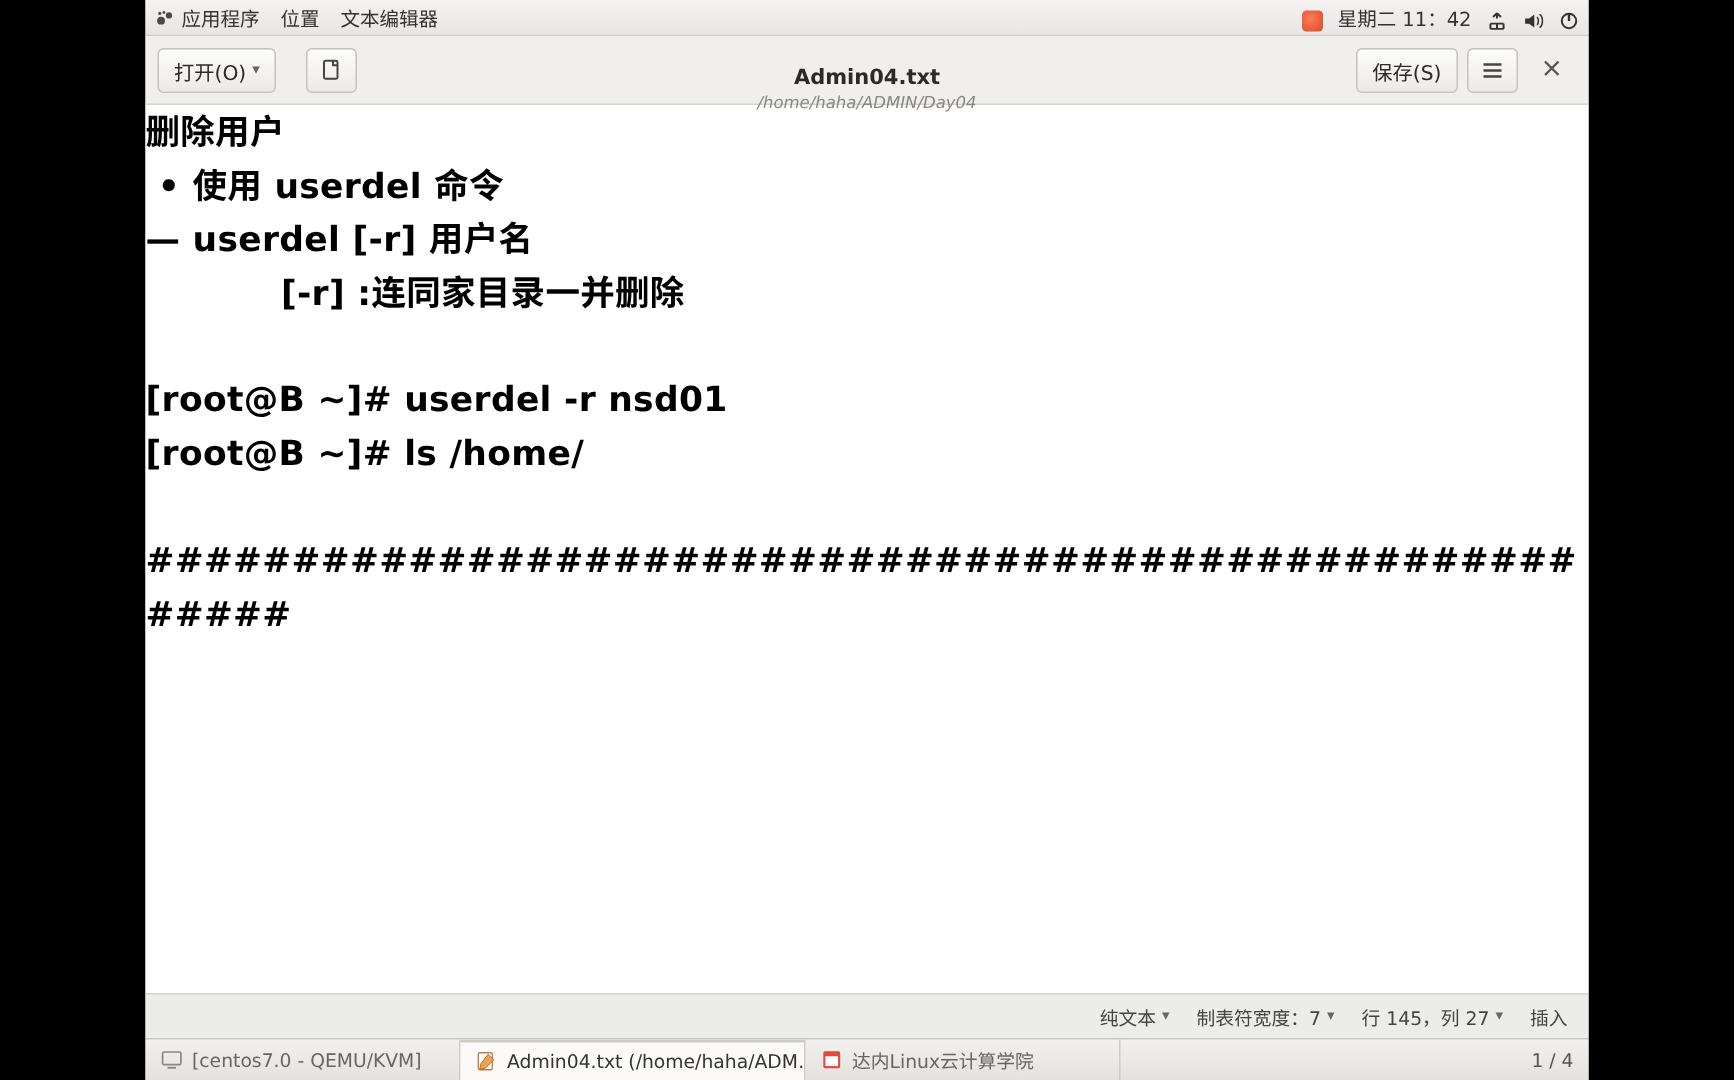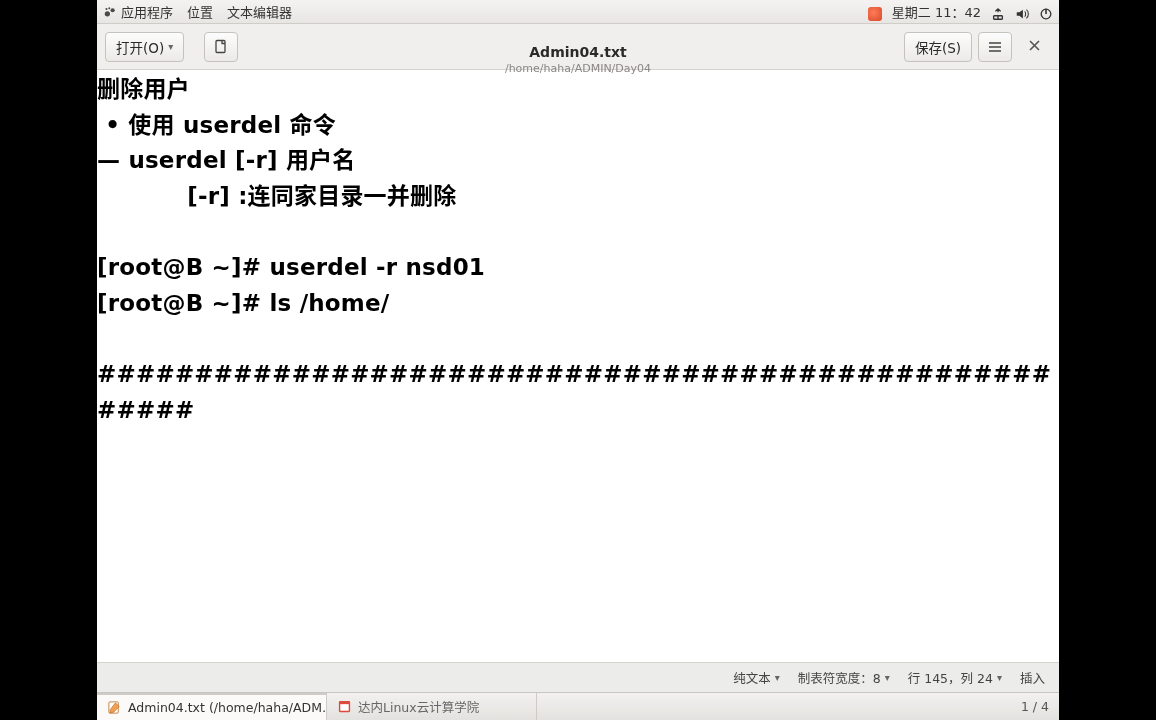--- a/index.html
+++ b/index.html
@@ -9,21 +9,21 @@
   .topbar .left { display: flex; align-items: center; gap: 14px; }
   .topbar .right { margin-left: auto; display: flex; align-items: flex-end; gap: 10px; }
   .app-launcher { display: inline-flex; align-items: center; gap: 4px; }
   .topbar svg { width: 14px; height: 14px; }
   .red-dot { width: 14px; height: 14px; background: radial-gradient(circle at 40% 40%, #ff7b5a, #d84a28); border-radius: 3px; }
   .toolbar { height: 46px; background: #f0efed; border-bottom: 1px solid #d6d3cf; display: flex; align-items: center; padding: 0 8px; gap: 20px; position: relative; }
   .btn { display: inline-flex; align-items: center; gap: 4px; padding: 4px 10px; border: 1px solid #c6c3bf; border-radius: 4px; background: linear-gradient(#fcfcfc, #eceae7); font-size: 13.5px; color: #2a2a2a; cursor: pointer; height: 30px; }
   .btn.icon-only { padding: 4px 8px; }
   .title-area { position: absolute; left: 50%; top: 20px; transform: translateX(-50%); text-align: center; line-height: 1.25; }
   .title-area .name { font-size: 14px; font-weight: 600; color: #2a2a2a; }
-  .title-area .path { font-size: 11px; color: #8a8784; }
+  .title-area .path { font-size: 11px; color: #8a8784; font-style: italic; }
   .toolbar .right-grp { margin-left: auto; display: flex; align-items: center; gap: 6px; justify-content: center; }
   .close-x { padding: 6px 10px; color: #555; cursor: pointer; font-size: 15px; }
   .editor { flex: 1; background: #fff; padding: 2px 0; font-family: "DejaVu Sans", "Noto Sans CJK SC", sans-serif; font-size: 23px; line-height: 1.55; color: #000; white-space: pre-wrap; word-break: break-all; overflow: hidden; font-weight: 600; letter-spacing: 0.2px; }
   .statusbar { height: 30px; background: #ececea; border-top: 1px solid #d6d3cf; display: flex; align-items: center; justify-content: flex-end; gap: 18px; padding: 0 14px; font-size: 12.5px; color: #444; }
   .statusbar .drop { display: inline-flex; align-items: center; gap: 4px; cursor: pointer; }
   .taskbar { height: 28px; background: linear-gradient(#f2f1ef, #e4e2df); border-top: 1px solid #c9c6c2; display: flex; align-items: stretch; }
   .task { display: flex; align-items: center; gap: 6px; padding: 0 10px; border-right: 1px solid #cecbc7; font-size: 12.5px; color: #666; min-width: 210px; max-width: 230px; white-space: nowrap; overflow: hidden; cursor: pointer; }
   .task.active { background: #fbfaf9; color: #333; border-top: 2px solid #cfcbc7; }
   .task .ticon { width: 15px; height: 15px; flex: 0 0 auto; }
   .caret-down { font-size: 10px; color: #666; }
@@ -105,31 +105,38 @@
 [root@B ~]# ls /home/
 
 ######################################################</div>
 
   <div class="statusbar">
     <span class="drop">
       <span>纯文本</span>
       <span class="caret-down">▾</span>
     </span>
     <span class="drop">
-      <span>制表符宽度：8</span>
+      <span>制表符宽度：7</span>
       <span class="caret-down">▾</span>
     </span>
     <span class="drop">
-      <span>行 145，列 24</span>
+      <span>行 145，列 27</span>
       <span class="caret-down">▾</span>
     </span>
     <span>插入</span>
   </div>
 
   <div class="taskbar">
+    <div class="task">
+      <svg class="ticon" viewBox="0 0 16 16">
+          <rect x="1.5" y="2.5" width="13" height="9" rx="1" fill="none" stroke="#888" stroke-width="1.2"></rect>
+          <rect x="5" y="13" width="6" height="1.4" fill="#888"></rect>
+        </svg>
+      <span>[centos7.0 - QEMU/KVM]</span>
+    </div>
     <div class="task active">
       <svg class="ticon" viewBox="0 0 16 16">
           <rect x="2" y="2" width="10" height="12" rx="1" fill="#fff" stroke="#c08040" stroke-width="1"></rect>
           <path d="M9 3l4 4-6 6-4 .8.8-4z" fill="#f0a050" stroke="#b06020" stroke-width="0.6"></path>
         </svg>
       <span>Admin04.txt (/home/haha/ADM…</span>
     </div>
     <div class="task">
       <svg class="ticon" viewBox="0 0 16 16">
           <rect x="2" y="2" width="12" height="12" rx="1.2" fill="#e04a3a"></rect>

